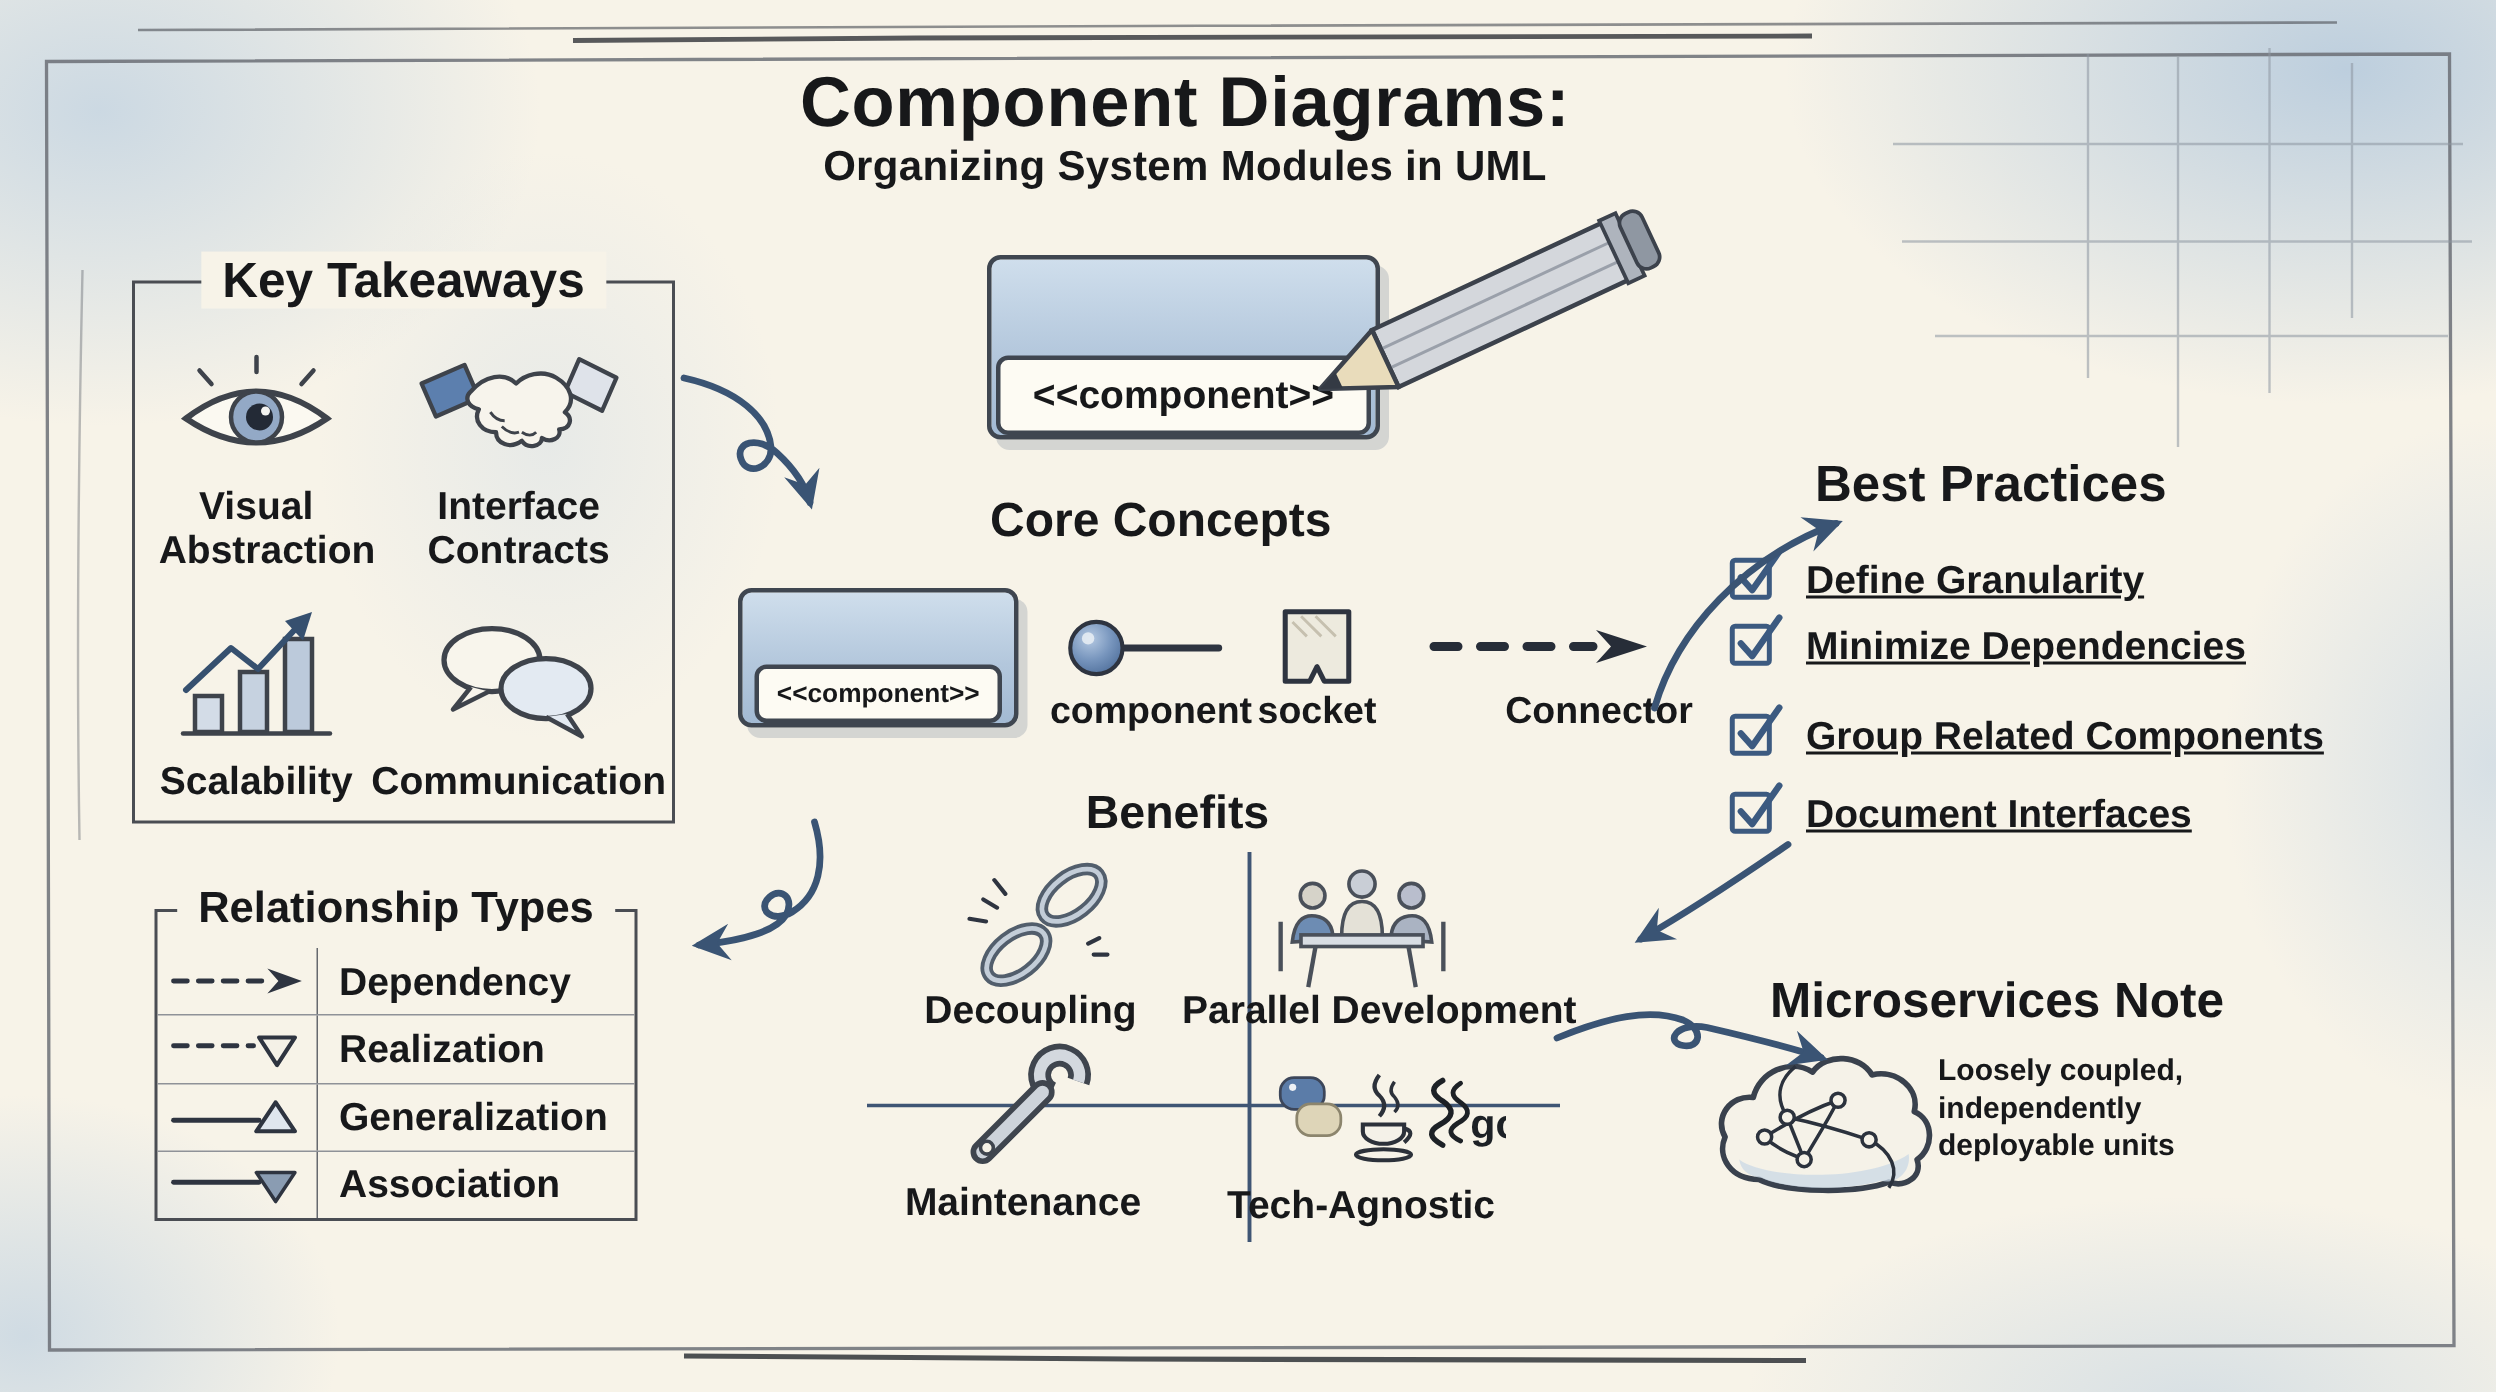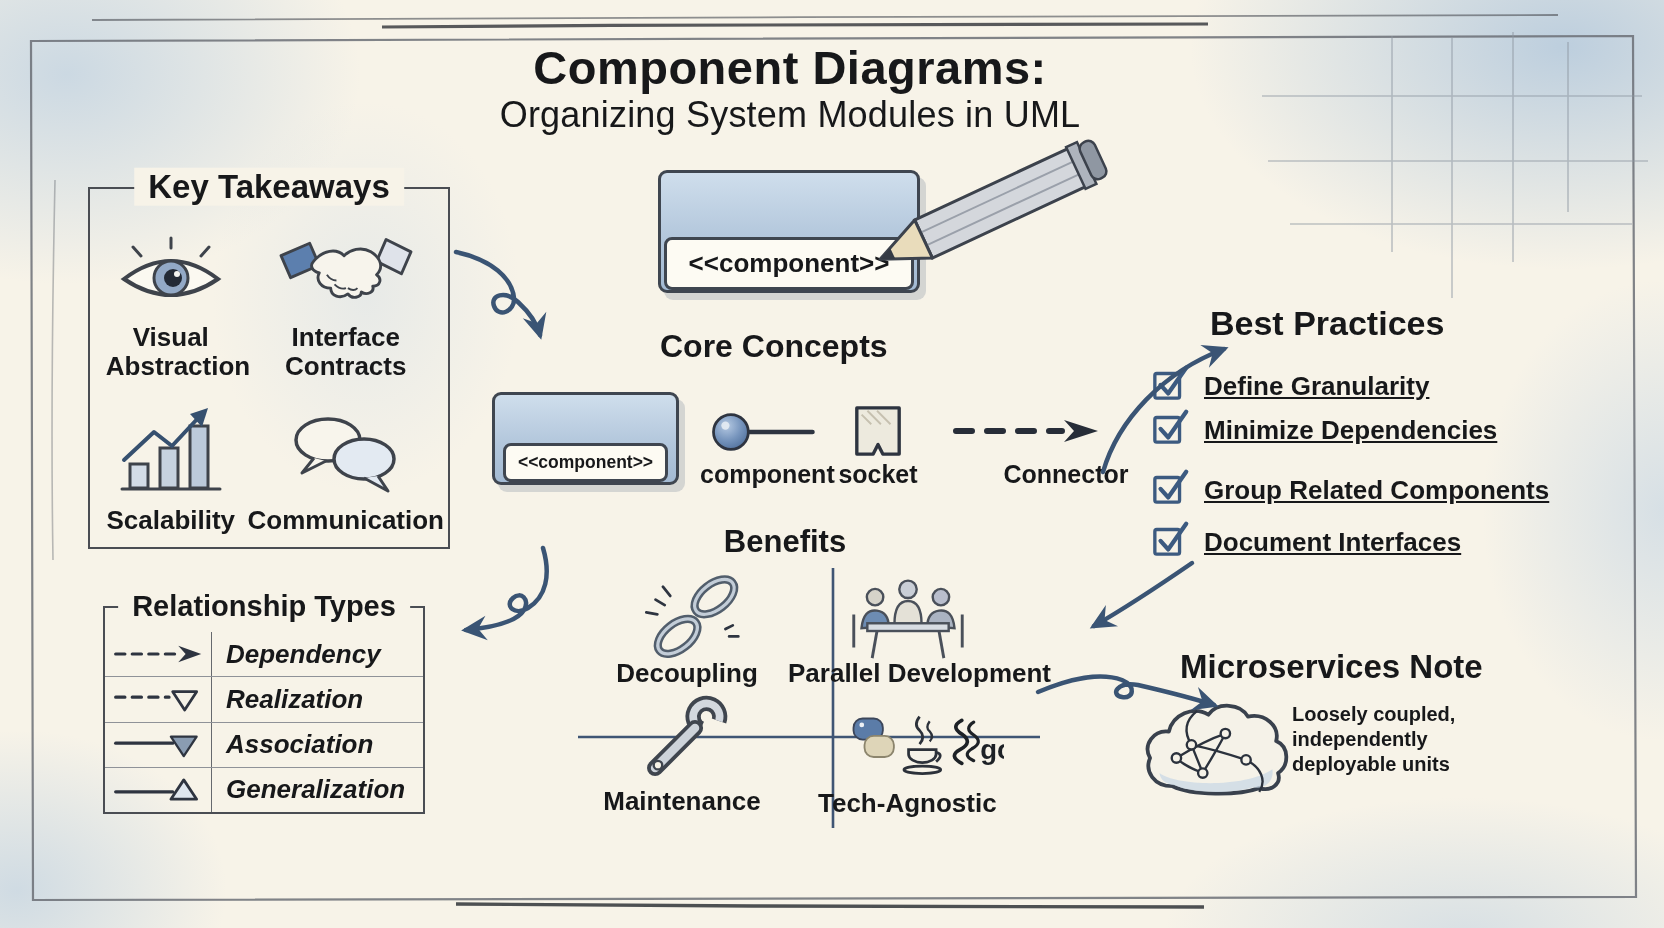--- a/index.html
+++ b/index.html
@@ -13,21 +13,21 @@
       radial-gradient(ellipse 300px 230px at 1% 96%,  rgba(168,195,222,.50), rgba(168,195,222,0) 70%),
       radial-gradient(ellipse 260px 330px at 100% 55%,rgba(175,200,226,.45), rgba(175,200,226,0) 70%),
       radial-gradient(ellipse 430px 200px at 88% 101%,rgba(168,195,222,.40), rgba(168,195,222,0) 70%),
       radial-gradient(ellipse 220px 280px at 22% 32%, rgba(195,213,231,.30), rgba(195,213,231,0) 70%);
   }
   .abs{position:absolute;}
   svg{display:block;}
   
   .title-wrap{left:390px;top:42px;width:800px;text-align:center;line-height:1.12;}
   .title-l1{font-size:47px;font-weight:700;letter-spacing:.5px;}
-  .title-l2{font-size:36px;font-weight:400;letter-spacing:.2px;}
+  .title-l2{font-size:28px;font-weight:700;letter-spacing:.2px;}
   
   .comp-box{border:3px solid #3f4650;border-radius:9px;
     background:linear-gradient(180deg,#cfdeec 0%,#b3c7dc 55%,#a3bad3 100%);
     box-shadow:6px 7px 0 rgba(121,136,155,.28);
     display:flex;align-items:flex-end;justify-content:center;}
   .comp-inner{background:#fdfbf3;border:3px solid #3f4650;border-radius:8px;
     font-weight:700;white-space:nowrap;}
   .hero-box{left:658px;top:170px;width:256px;height:117px;}
   .hero-box .comp-inner{font-size:26px;padding:8px 22px;}
   .core-box{left:492px;top:392px;width:181px;height:87px;}
@@ -39,21 +39,21 @@
   .panel-title{position:absolute;left:50%;top:0;transform:translate(-50%,-56%);
     background:#f7f3e8;padding:0 14px;font-weight:700;white-space:nowrap;}
   .kt-grid{display:grid;grid-template-columns:1fr 1fr;row-gap:16px;
     padding:30px 4px 12px;height:calc(100% - 42px);}
   .kt-cell{display:flex;flex-direction:column;align-items:center;justify-content:flex-end;gap:10px;}
   .kt-label{font-size:26px;font-weight:700;line-height:1.1;text-align:center;}
   
   .bp-row{position:absolute;display:flex;align-items:flex-end;gap:14px;text-decoration:underline;}
   .bp-label{font-size:26px;font-weight:700;white-space:nowrap;}
   
-  .rel-rows{position:absolute;left:0;top:24px;right:0;bottom:0;display:flex;flex-direction:column;font-style:italic;}
+  .rel-rows{position:absolute;left:0;top:24px;right:0;bottom:0;display:flex;flex-direction:column;}
   .rel-row{display:flex;align-items:center;flex:1;border-bottom:1.5px solid #8f9298;}
   .rel-row:last-child{border-bottom:none;}
   .rel-sym{width:106px;height:100%;display:flex;align-items:center;justify-content:center;
     border-right:1.6px solid #66696e;flex:none;}
   .rel-label{padding-left:14px;font-size:26px;font-weight:600;white-space:nowrap;}
   
   .ben-label{font-size:26px;font-weight:700;text-align:center;white-space:nowrap;}
   
   .ms-text{font-size:20px;font-weight:700;line-height:1.24;}
   .note{pointer-events:none;}
@@ -232,35 +232,35 @@
           <line x1="4" y1="13" x2="62" y2="13" stroke="#2e3440" stroke-width="3.5" stroke-dasharray="10 8" stroke-linecap="round"></line>
           <polygon points="66,7 92,7 79,27" fill="#f4f1e7" stroke="#2e3440" stroke-width="3" stroke-linejoin="round"></polygon>
             </svg>
           </div>
         <div class="rel-label">Realization</div>
       </div>
 
       <div class="rel-row">
         <div class="rel-sym">
             <svg width="92" height="28" viewBox="0 0 100 30">
+          <line x1="4" y1="17" x2="66" y2="17" stroke="#2e3440" stroke-width="3.5" stroke-linecap="round"></line>
+          <polygon points="64,25 92,25 78,4" fill="#dfe6ee" stroke="#2e3440" stroke-width="3" stroke-linejoin="round"></polygon>
+            </svg>
+          </div>
+        <div class="rel-label">Generalization</div>
+      </div>
+
+      <div class="rel-row">
+        <div class="rel-sym">
+            <svg width="92" height="28" viewBox="0 0 100 30">
           <line x1="4" y1="13" x2="66" y2="13" stroke="#2e3440" stroke-width="3.5" stroke-linecap="round"></line>
           <polygon points="64,6 92,6 78,27" fill="#8a9cb2" stroke="#2e3440" stroke-width="2.5" stroke-linejoin="round"></polygon>
             </svg>
           </div>
         <div class="rel-label">Association</div>
-      </div>
-
-      <div class="rel-row">
-        <div class="rel-sym">
-            <svg width="92" height="28" viewBox="0 0 100 30">
-          <line x1="4" y1="17" x2="66" y2="17" stroke="#2e3440" stroke-width="3.5" stroke-linecap="round"></line>
-          <polygon points="64,25 92,25 78,4" fill="#dfe6ee" stroke="#2e3440" stroke-width="3" stroke-linejoin="round"></polygon>
-            </svg>
-          </div>
-        <div class="rel-label">Generalization</div>
       </div>
     </div>
   </div>
 
   <div class="abs sec-title" style="left:710px;top:524px;width:150px;text-align:center;font-size:31px;">Benefits</div>
 
   <svg class="abs note" width="480" height="280" viewBox="0 0 480 280" style="left:570px;top:560px;">
     <line x1="263" y1="8" x2="263" y2="268" stroke="#3f5574" stroke-width="2.6"></line>
     <line x1="8" y1="177" x2="470" y2="177" stroke="#3f5574" stroke-width="2.4"></line>
   </svg>

